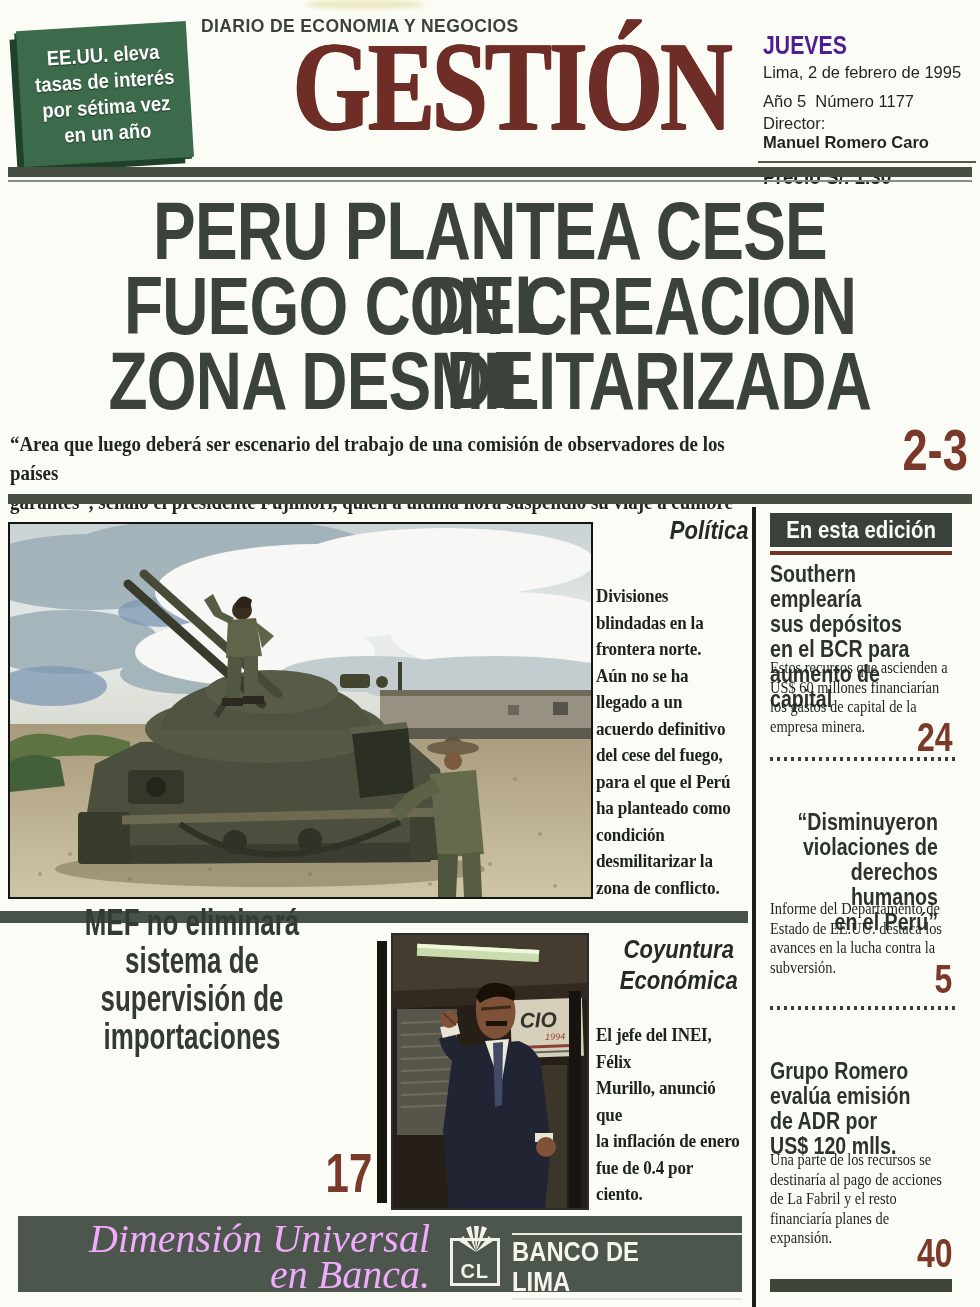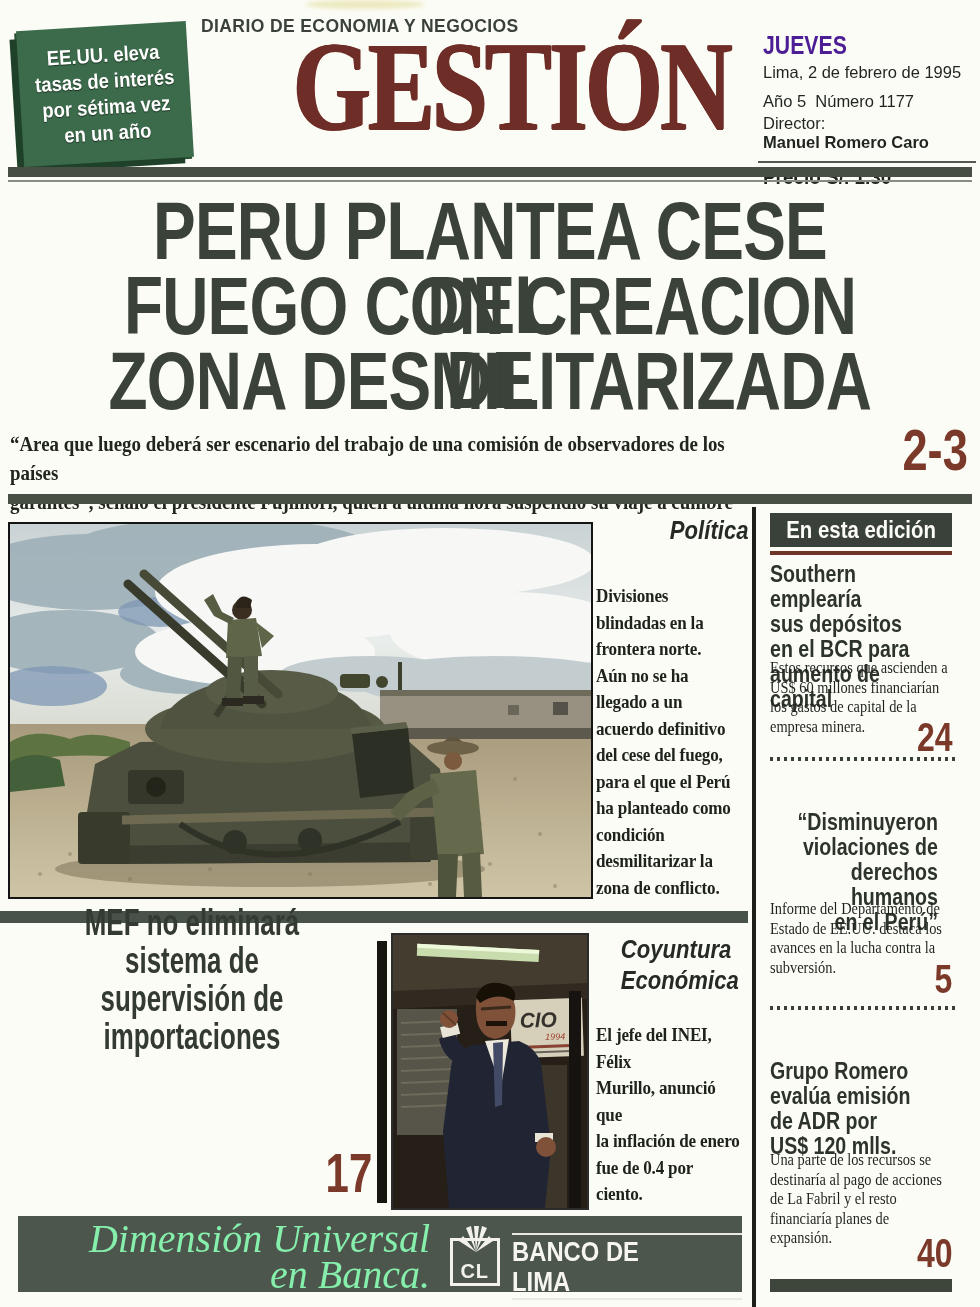--- a/index.html
+++ b/index.html
@@ -68,26 +68,26 @@
   .pb-bar{left:0;top:911px;width:748px;height:12px;background:#49524a;}
   .mef-h{left:4px;top:904px;width:376px;text-align:center;}
   .mef-h span{font-weight:bold;font-size:37px;line-height:38px;color:#333a31;transform:scaleX(0.7);}
   .mef-deck{left:10px;top:1040px;width:372px;}
   .mef-deck span{font-family:"Liberation Serif",serif;font-weight:bold;font-size:20.5px;
                  line-height:27.5px;color:#1d221b;}
   .mef-page{left:240px;top:1146px;width:132px;text-align:right;}
   .mef-page span{font-weight:bold;font-size:56px;line-height:54px;}
   .mef-vbar{left:377px;top:941px;width:10px;height:262px;background:#16160f;}
   .murillo{left:391px;top:933px;width:194px;height:273px;border-color:#2c2c2c;}
-  .coyuntura{left:600px;top:934px;width:160px;text-align:left;}
+  .coyuntura{left:588px;top:934px;width:160px;text-align:center;}
   .mur-caption{left:596px;top:1022px;width:164px;}
   .ad{left:18px;top:1216px;width:724px;height:76px;background:#4c564c;}
   .ad-slogan{position:absolute;left:40px;top:5px;width:372px;text-align:right;}
   .ad-slogan span{font-family:"Liberation Serif",serif;font-style:italic;font-size:40px;
-                  line-height:36px;color:#86efac;}
+                  line-height:36px;color:#f0abfc;}
   .ad-logo{position:absolute;left:432px;top:8px;display:flex;align-items:flex-start;}
   .cl-box{position:relative;width:46px;height:42px;border:3px solid #f2f2ea;margin-top:14px;}
   .cl-box .starburst{position:absolute;top:-15px;left:3px;}
   .cl-box .cl-text{position:absolute;bottom:0;left:0;width:100%;text-align:center;
                    color:#f2f2ea;font-weight:bold;font-size:20px;letter-spacing:1px;}
   .bank-block{margin-left:12px;margin-top:9px;}
   .bank-name{font-weight:bold;font-size:28px;line-height:30px;color:#f6f6ee;
              border-top:2px solid #e9e9e0;border-bottom:2px solid #e9e9e0;padding:2px 18px 1px 0;}
   .bank-name span{display:inline-block;transform:scaleX(0.85);transform-origin:0 50%;}
   .group-name{font-style:italic;font-size:13.5px;color:#e6e6dc;margin-top:4px;letter-spacing:.6px;}

